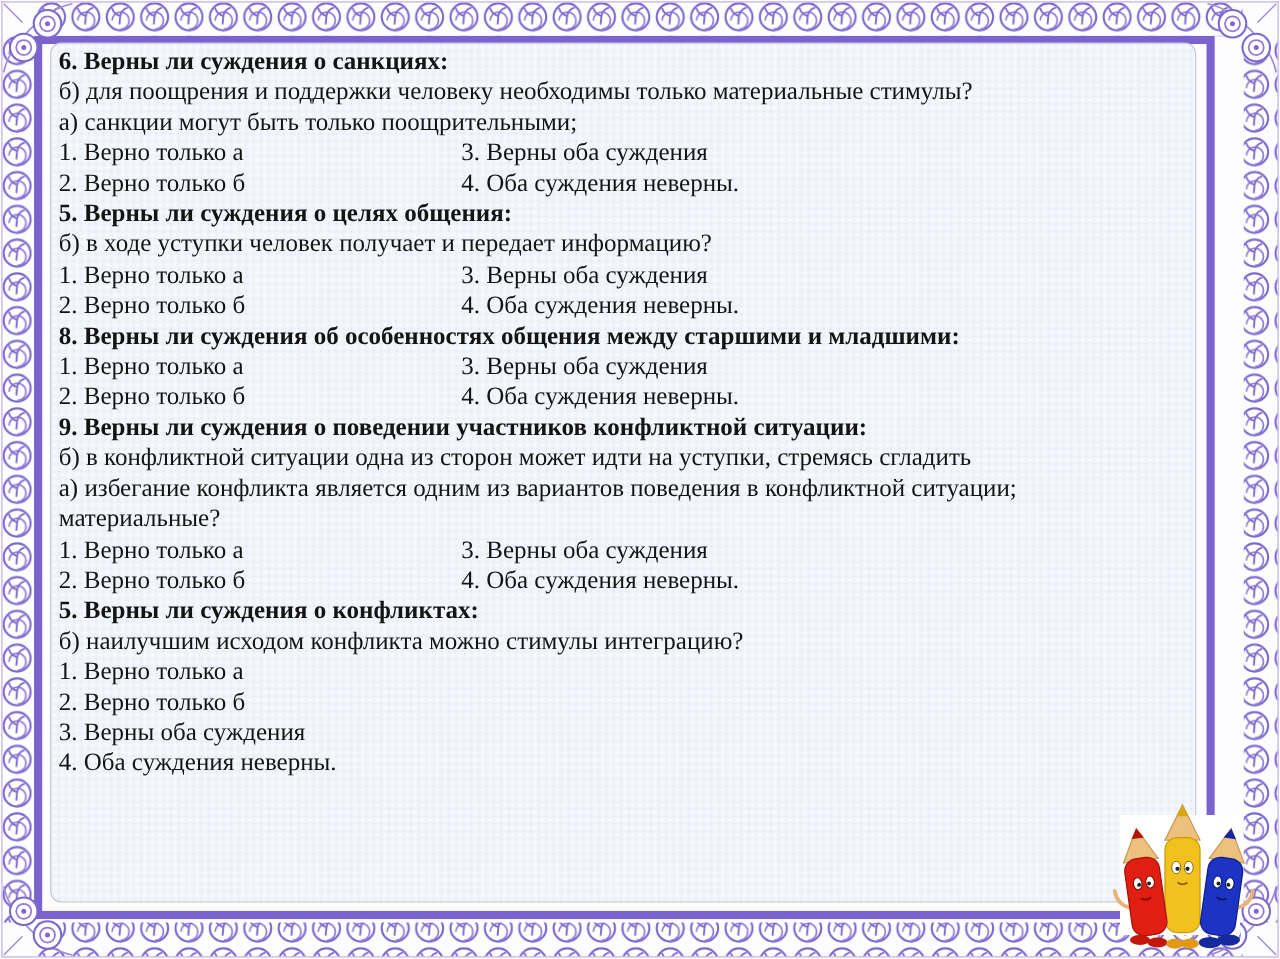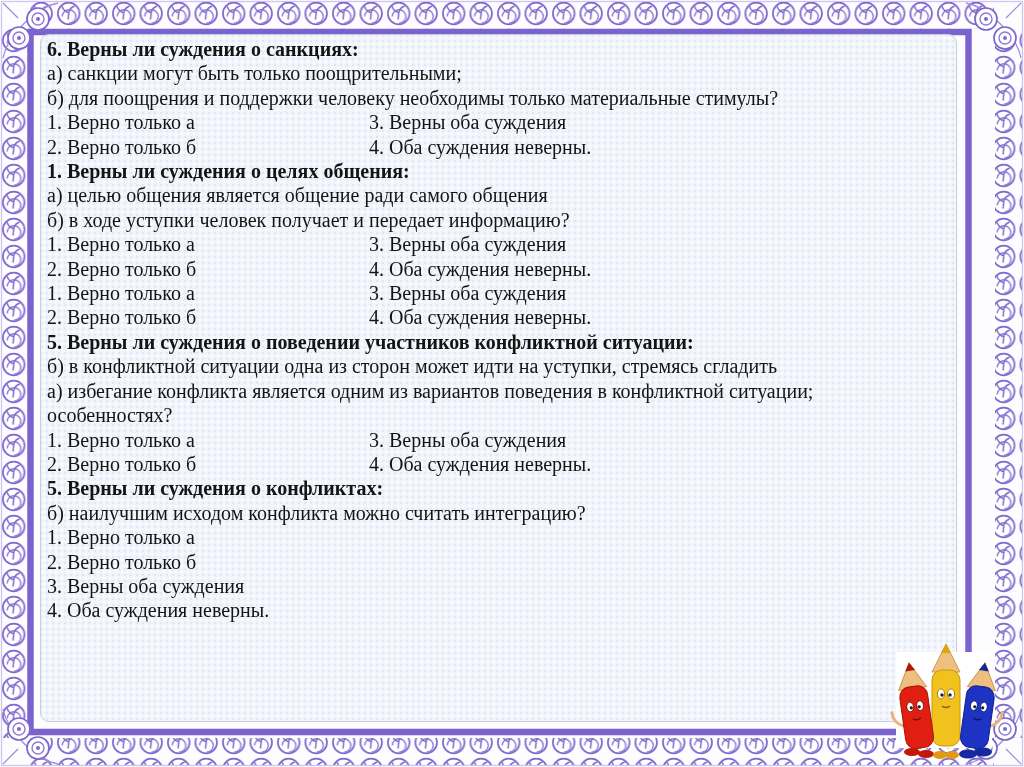--- a/index.html
+++ b/index.html
@@ -76,75 +76,75 @@
       </g>
     <g transform="translate(1024,767) scale(-1,-1)">
         <use href="#cornerDeco"></use>
       </g>
   </svg>
 
   <div class="card">
 
     <section>
       <div class="line h">6. Верны ли суждения о санкциях:</div>
+      <div class="line">б) для поощрения и поддержки человеку необходимы только материальные стимулы?</div>
       <div class="line">а) санкции могут быть только поощрительными;</div>
-      <div class="line">б) для поощрения и поддержки человеку необходимы только материальные стимулы?</div>
       <div class="line row">
         <span class="c1">1. Верно только а</span>
         <span>3. Верны оба суждения</span>
       </div>
       <div class="line row">
         <span class="c1">2. Верно только б</span>
         <span>4. Оба суждения неверны.</span>
       </div>
     </section>
 
     <section>
-      <div class="line h">1. Верны ли суждения о целях общения:</div>
-      <div class="line">а) целью общения является общение ради самого общения</div>
+      <div class="line h">5. Верны ли суждения о целях общения:</div>
       <div class="line">б) в ходе уступки человек получает и передает информацию?</div>
       <div class="line row">
         <span class="c1">1. Верно только а</span>
         <span>3. Верны оба суждения</span>
       </div>
       <div class="line row">
         <span class="c1">2. Верно только б</span>
         <span>4. Оба суждения неверны.</span>
       </div>
     </section>
 
     <section>
+      <div class="line h">8. Верны ли суждения об особенностях общения между старшими и младшими:</div>
       <div class="line row">
         <span class="c1">1. Верно только а</span>
         <span>3. Верны оба суждения</span>
       </div>
       <div class="line row">
         <span class="c1">2. Верно только б</span>
         <span>4. Оба суждения неверны.</span>
       </div>
     </section>
 
     <section>
-      <div class="line h">5. Верны ли суждения о поведении участников конфликтной ситуации:</div>
+      <div class="line h">9. Верны ли суждения о поведении участников конфликтной ситуации:</div>
       <div class="line">б) в конфликтной ситуации одна из сторон может идти на уступки, стремясь сгладить</div>
       <div class="line">а) избегание конфликта является одним из вариантов поведения в конфликтной ситуации;</div>
-      <div class="line">особенностях?</div>
+      <div class="line">материальные?</div>
       <div class="line row">
         <span class="c1">1. Верно только а</span>
         <span>3. Верны оба суждения</span>
       </div>
       <div class="line row">
         <span class="c1">2. Верно только б</span>
         <span>4. Оба суждения неверны.</span>
       </div>
     </section>
 
     <section>
       <div class="line h">5. Верны ли суждения о конфликтах:</div>
-      <div class="line">б) наилучшим исходом конфликта можно считать интеграцию?</div>
+      <div class="line">б) наилучшим исходом конфликта можно стимулы интеграцию?</div>
       <div class="line">1. Верно только а</div>
       <div class="line">2. Верно только б</div>
       <div class="line">3. Верны оба суждения</div>
       <div class="line">4. Оба суждения неверны.</div>
     </section>
   </div>
 
   <svg class="pencils" viewBox="0 0 130 126" aria-hidden="true">
     <rect x="14" y="16" width="96" height="96" fill="#ffffff"></rect>
 

